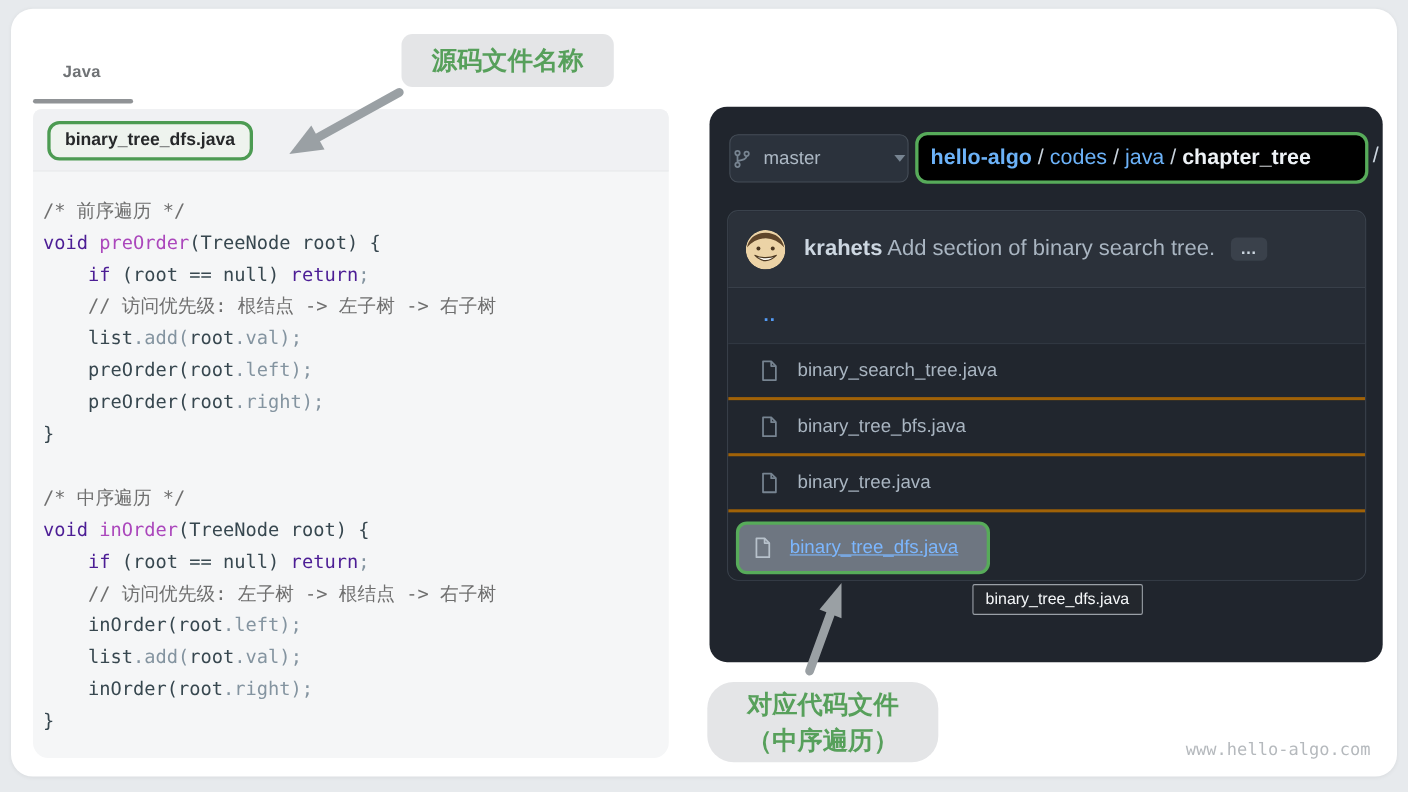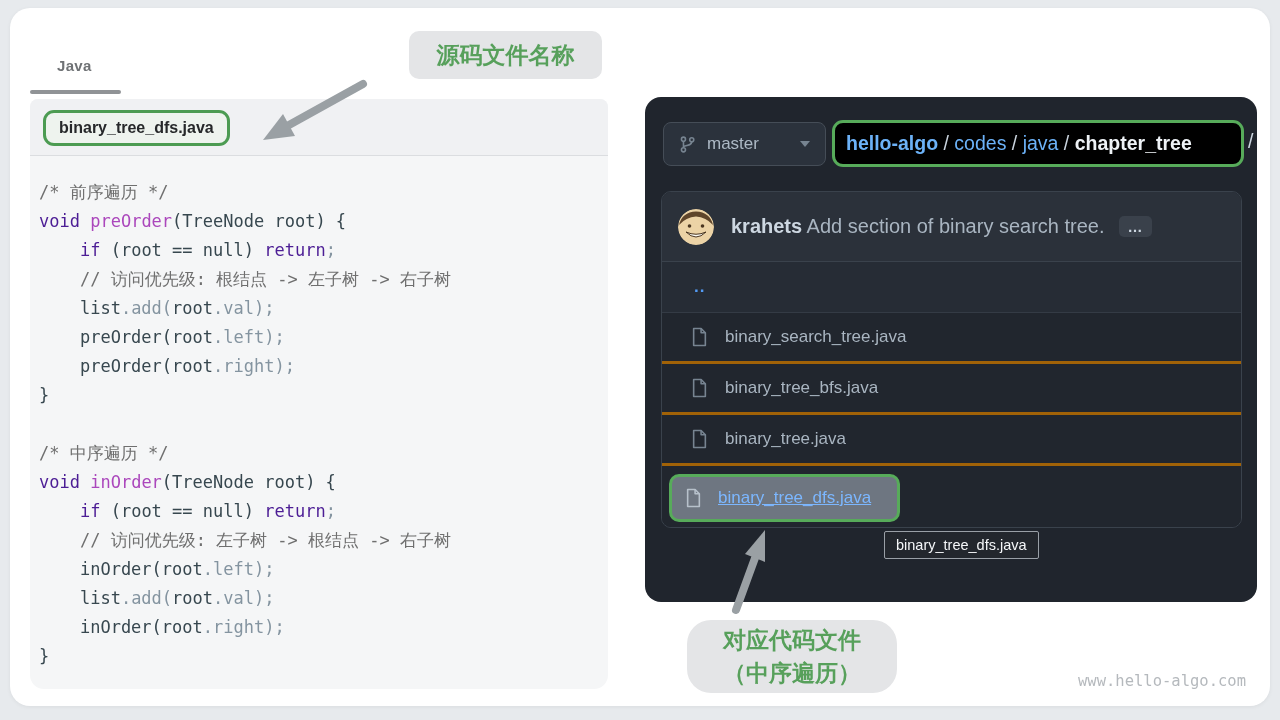--- a/index.html
+++ b/index.html
@@ -28,30 +28,30 @@
   .code-line { height:29px; }
   .tok-pl { color:#37474f; }
   .tok-pu { color:#8494a0; }
   .tok-kw { color:#4c1d95; }
   .tok-fn { color:#ab47bc; }
   .tok-cm { color:#6f6f6f; }
 
   
   .anno-label { position:absolute; background:#e4e5e7; border-radius:10px;
                 display:flex; flex-direction:column; align-items:center; justify-content:center;
-                color:#57a05b; font-weight:bold;margin-left:44px; }
+                color:#57a05b; font-weight:bold; }
   .top-label { left:365px; top:31px; width:193px; height:48px; font-size:23px; }
   .bottom-label { left:643px; top:620px; width:210px; height:73px; font-size:23px; line-height:33px; border-radius:24px; }
 
   
   .gh-panel { position:absolute; left:645px; top:97px; width:612px; height:505px;
               background:#20252d; border-radius:16px; }
   .branch-btn { position:absolute; left:18px; top:25px; width:163px; height:44px;
                 background:#2b323c; border:1px solid #454d57; border-radius:8px;
-                display:flex; align-items:center; gap:11px; padding:0 15px;
+                display:flex; align-items:center; gap:11px; padding:0 2px;
                 color:#adb9c5; font-size:17px; cursor:pointer;justify-content:space-between; }
   .caret-down { width:0; height:0; border-left:5px solid transparent; border-right:5px solid transparent;
                 border-top:6px solid #778491; margin-left:auto; }
   .crumb-box { position:absolute; left:187px; top:23px; width:412px; height:47px;
                background:#000000; border:3px solid #57ab5a; border-radius:11px;
                display:flex; align-items:center; padding:0 11px; font-size:19.5px; white-space:pre; }
   .crumb-repo { color:#6cb2f8; font-weight:bold; }
   .crumb-link { color:#6cb2f8; }
   .crumb-current { color:#eef2f6; font-weight:bold; }
   .crumb-sep { color:#c9d3dd; }

